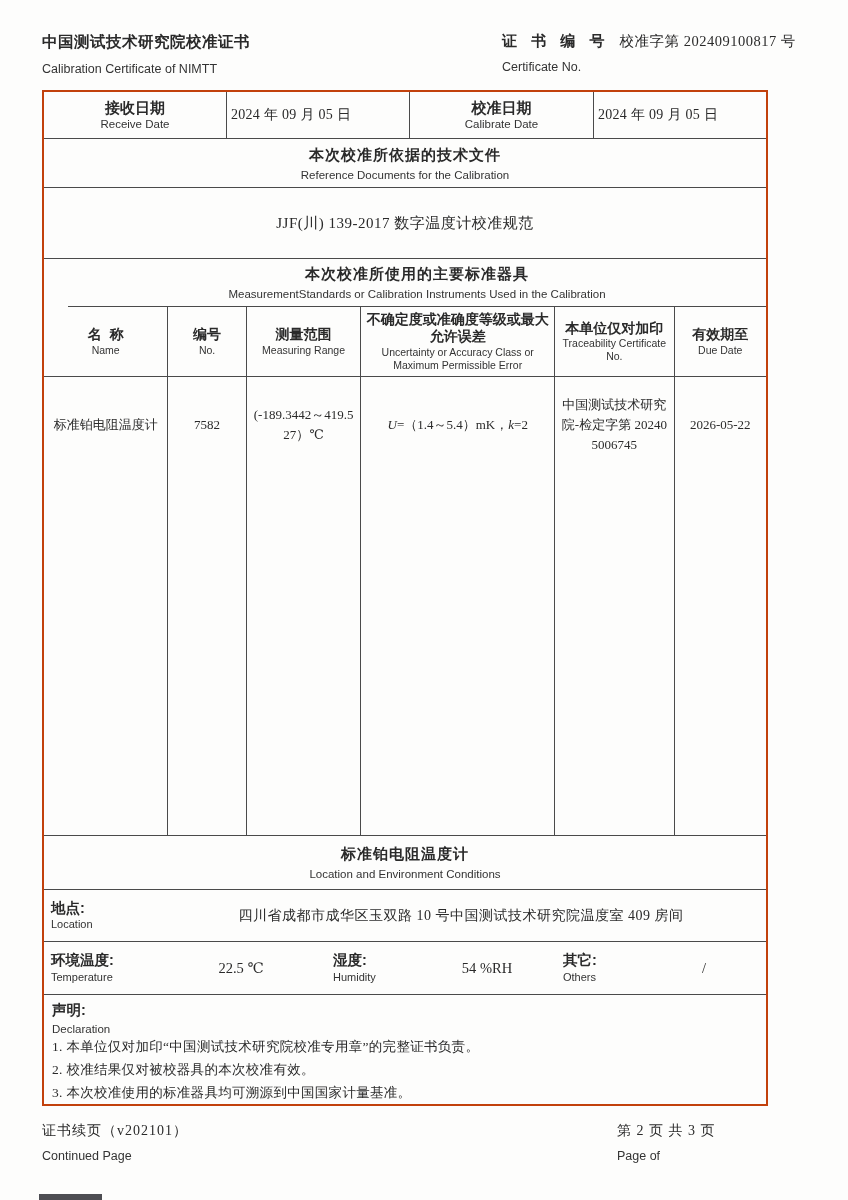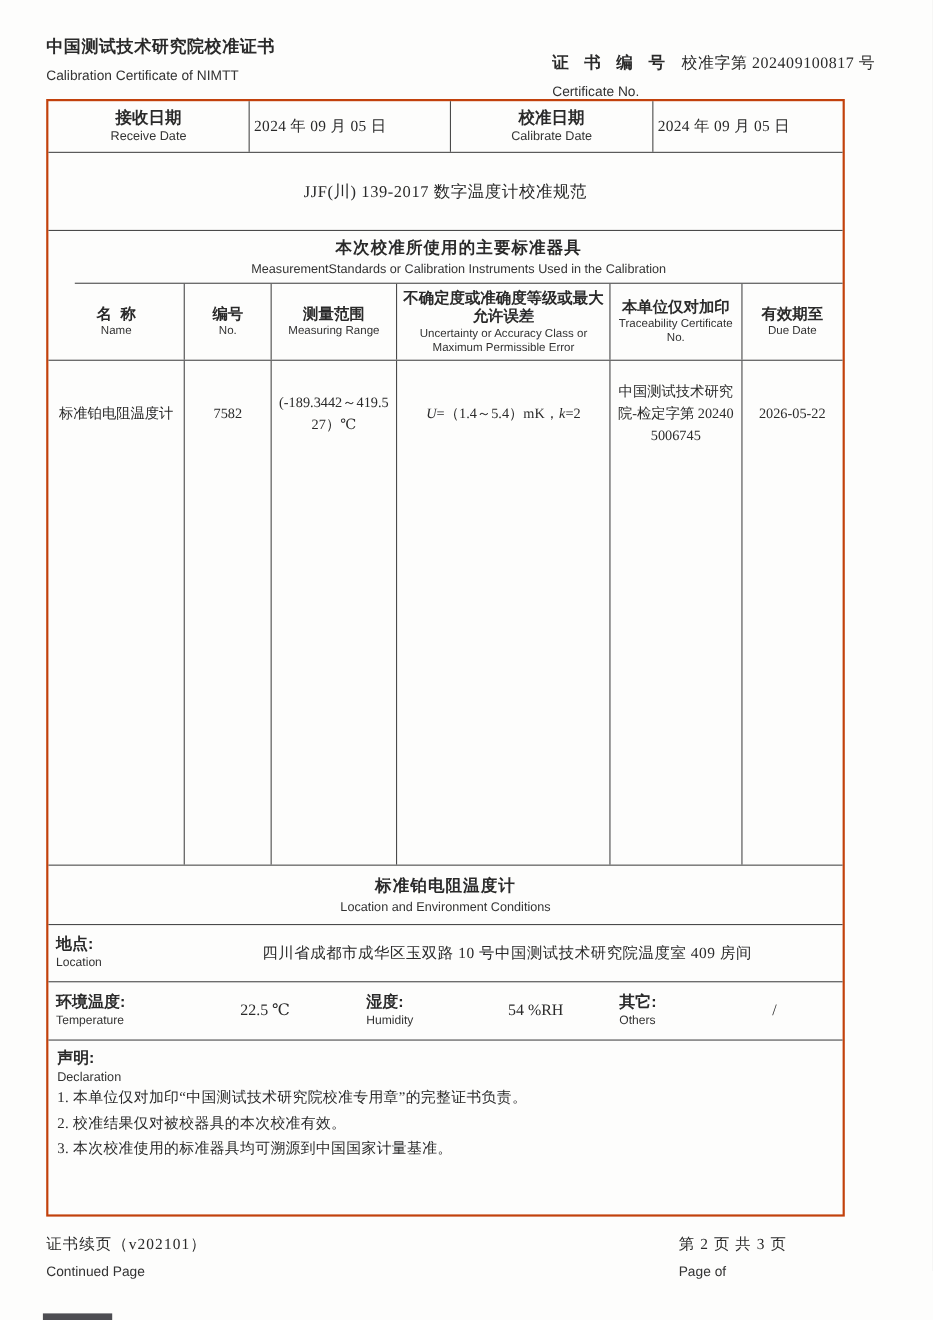--- a/index.html
+++ b/index.html
@@ -14,21 +14,21 @@
     padding-left: 45px;
   }
   .zhb { font-family: "Liberation Sans", "DejaVu Sans", sans-serif; font-weight: bold; }
   .en  { font-family: "Liberation Sans", "DejaVu Sans", sans-serif; font-weight: normal; }
   .song{ font-family: "Liberation Serif", "DejaVu Serif", serif; }
 
   
   .hdr { position: absolute; left: 42px; top: 32px; width: 770px; }
   .hdr-title { font-size: 15.5px; letter-spacing: 0.5px; }
   .hdr-title-en { font-size: 12.5px; margin-top: 9px; color:#333; }
-  .hdr-right { position: absolute; left: 460px; top: 16px; }
+  .hdr-right { position: absolute; left: 460px; top: 0; }
   .certline { display: flex; align-items: baseline; }
   .certlabel { font-size: 15px; letter-spacing: 5px; margin-right: 10px; }
   .certvalue { font-size: 14.5px; letter-spacing: 0.5px; }
   .certlabel-en { font-size: 12.5px; margin-top: 9px; color:#333; }
 
   
   .tbl {
     position: absolute; left: 42px; top: 90px; width: 726px; height: 1016px;
     border: 2px solid #c2410c;
   }
@@ -127,20 +127,24 @@
         <div class="lbl-en en">Receive Date</div>
       </div>
       <div class="c2 dateval song cell-br">2024 年 09 月 05 日</div>
       <div class="c3 cc cell-br">
         <div class="lbl-zh zhb">校准日期</div>
         <div class="lbl-en en">Calibrate Date</div>
       </div>
       <div class="c4 dateval song">2024 年 09 月 05 日</div>
     </div>
 
+    <div class="row r-sec" style="height:49px;">
+      <div class="sec-zh zhb">本次校准所依据的技术文件</div>
+      <div class="sec-en en">Reference Documents for the Calibration</div>
+    </div>
 
     <div class="row r-ref song">JJF(川) 139-2017  数字温度计校准规范</div>
 
     <div class="row r-sec" style="height:48px;margin-left:24px;">
       <div class="sec-zh zhb">本次校准所使用的主要标准器具</div>
       <div class="sec-en en">MeasurementStandards or Calibration Instruments Used in the Calibration</div>
     </div>
 
     <div class="row r-stdhead std-cols">
       <div class="c1 cc cell-br">

